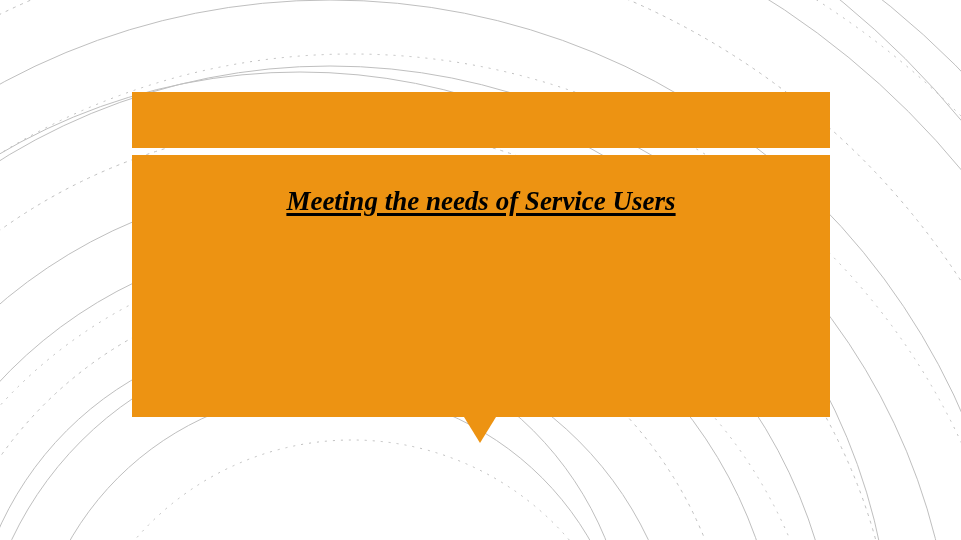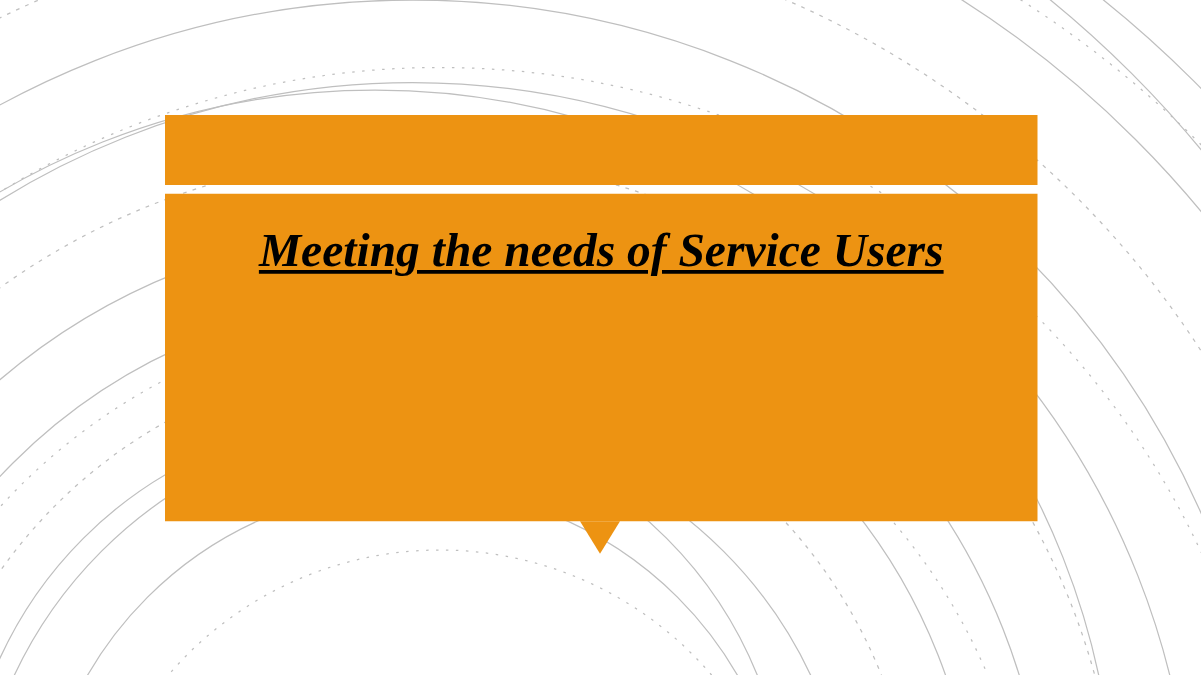--- a/index.html
+++ b/index.html
@@ -65,21 +65,21 @@
     left: 142px;
     top: 176px;
     width: 678px;
     text-align: center;
     pointer-events: none;
   }
 
   .title-text {
     display: inline;
     font-family: "Liberation Serif", "DejaVu Serif", serif;
-    font-size: 38px;
+    font-size: 27px;
     line-height: 50px;
     font-weight: bold;
     font-style: italic;
     color: #000000;
     text-decoration: underline;
     text-decoration-thickness: 3px;
     text-underline-offset: 3px;
     letter-spacing: 0px;
   }
 </style>

